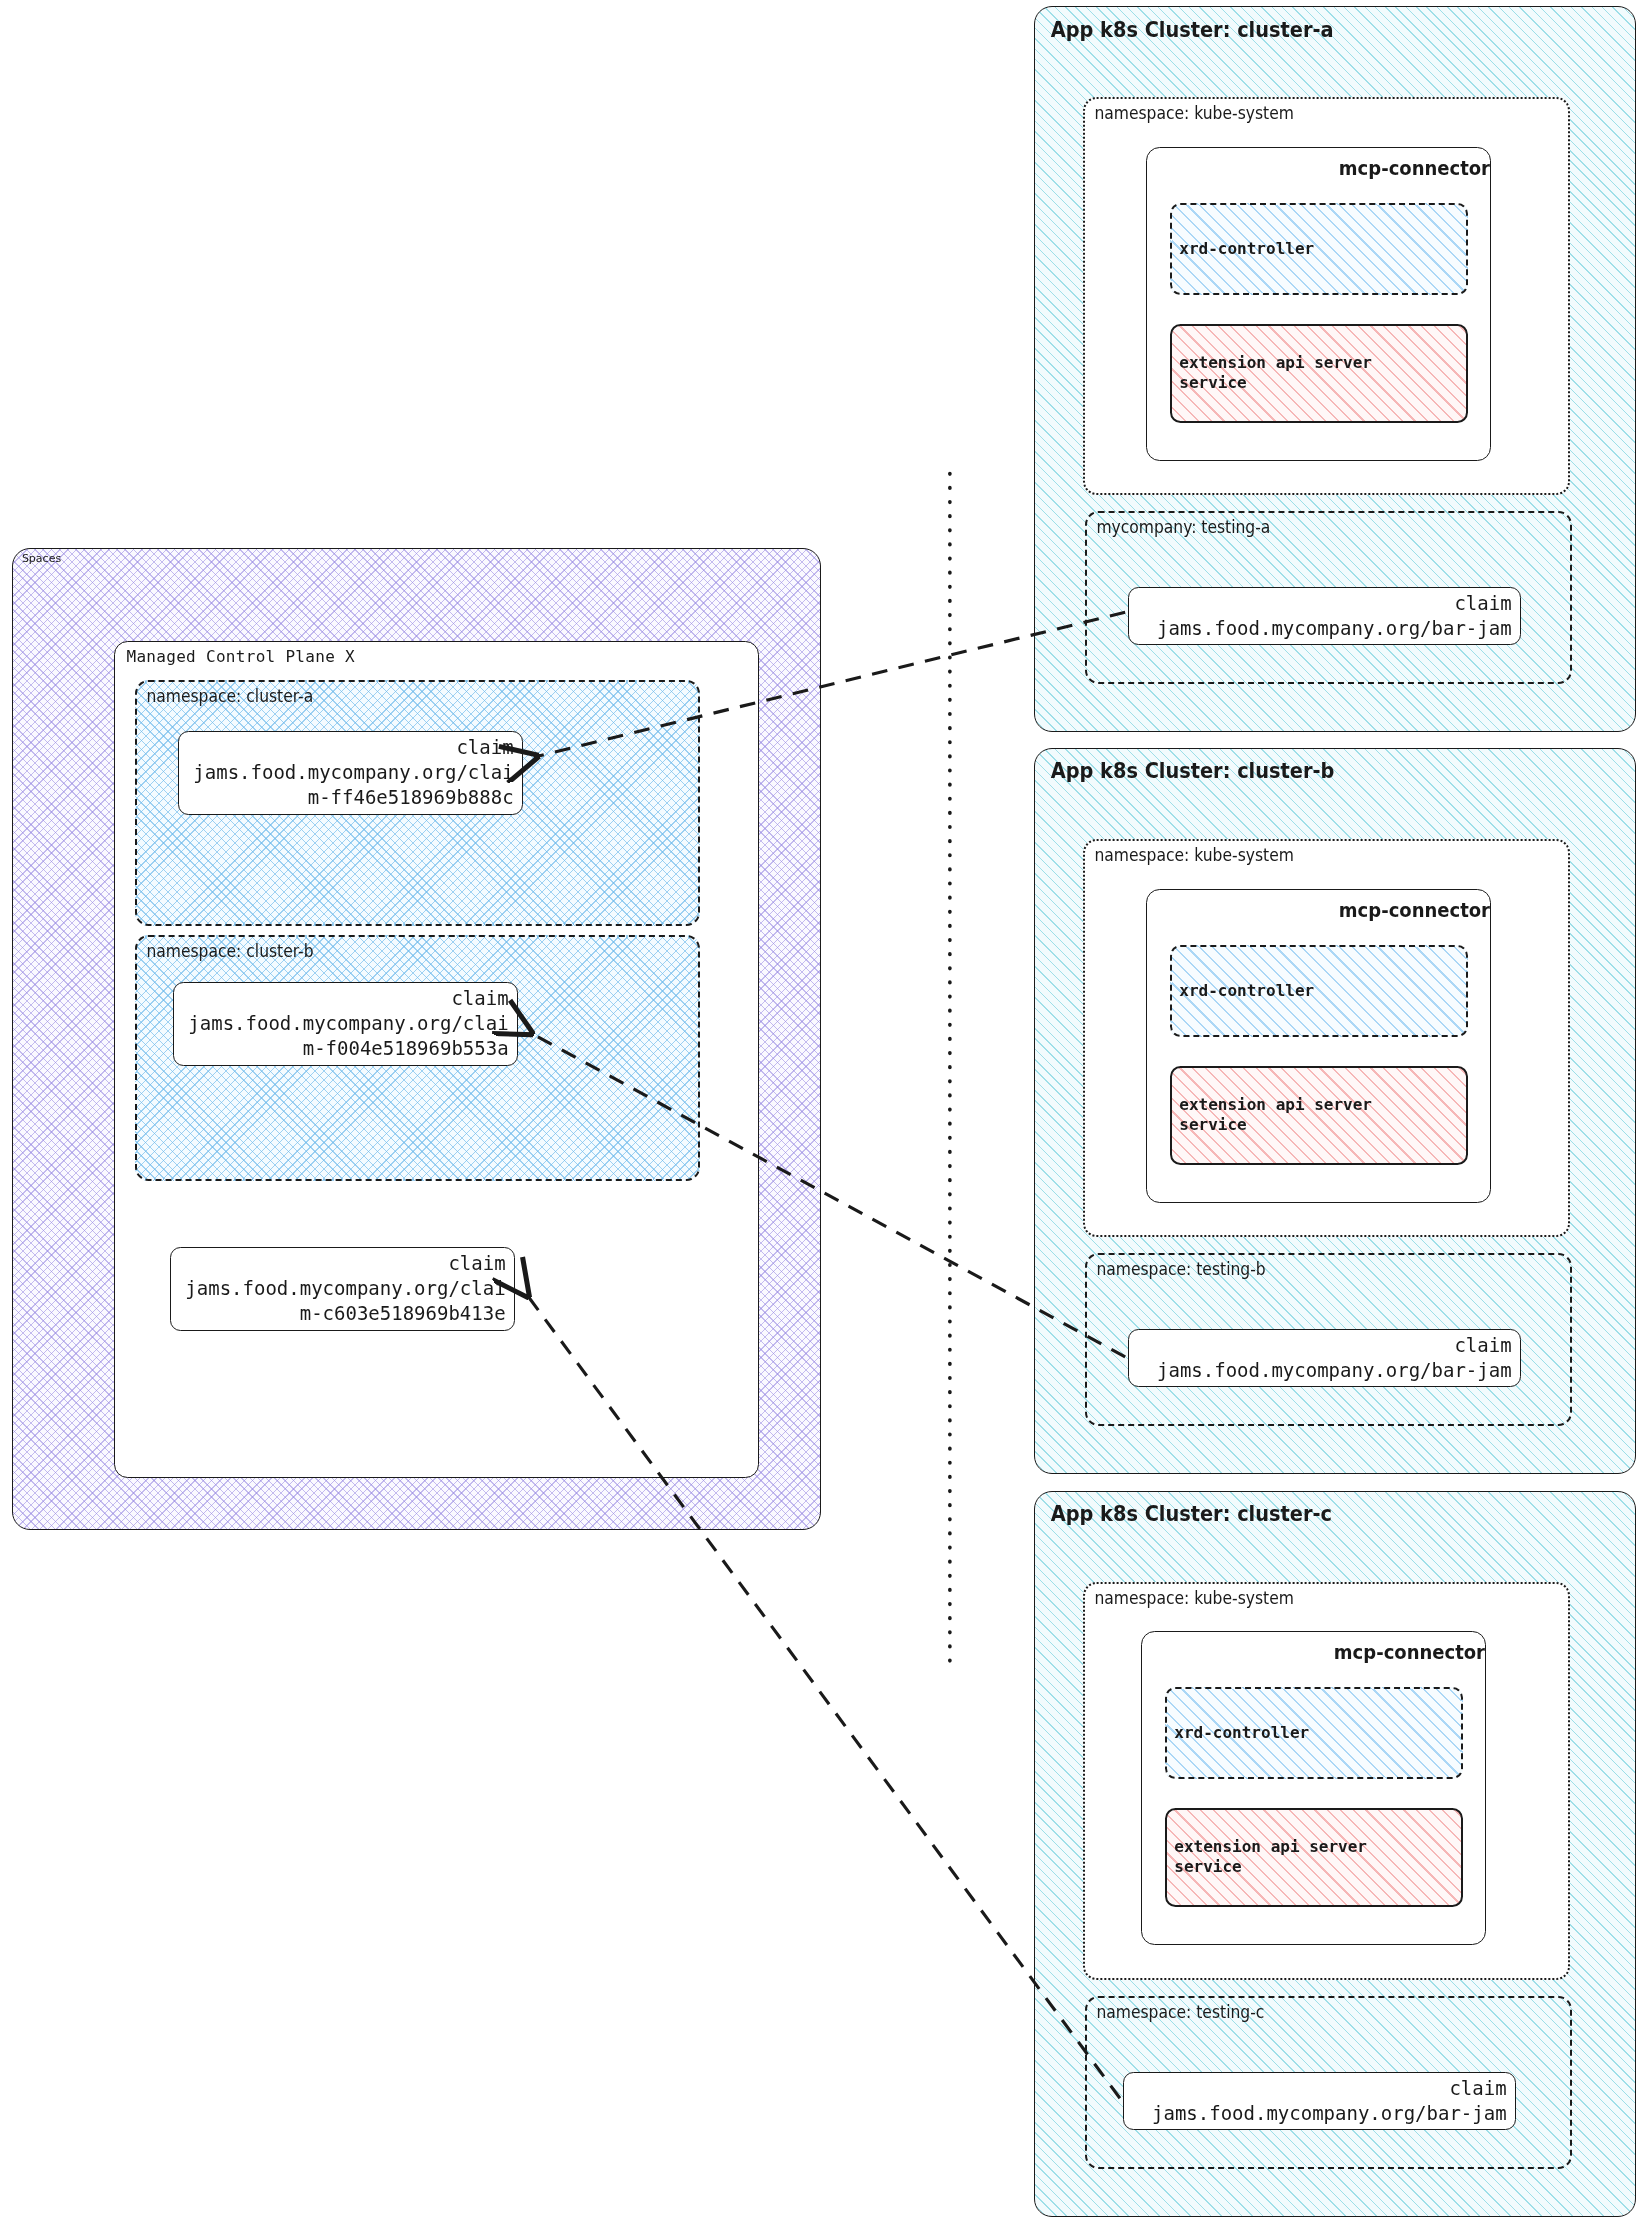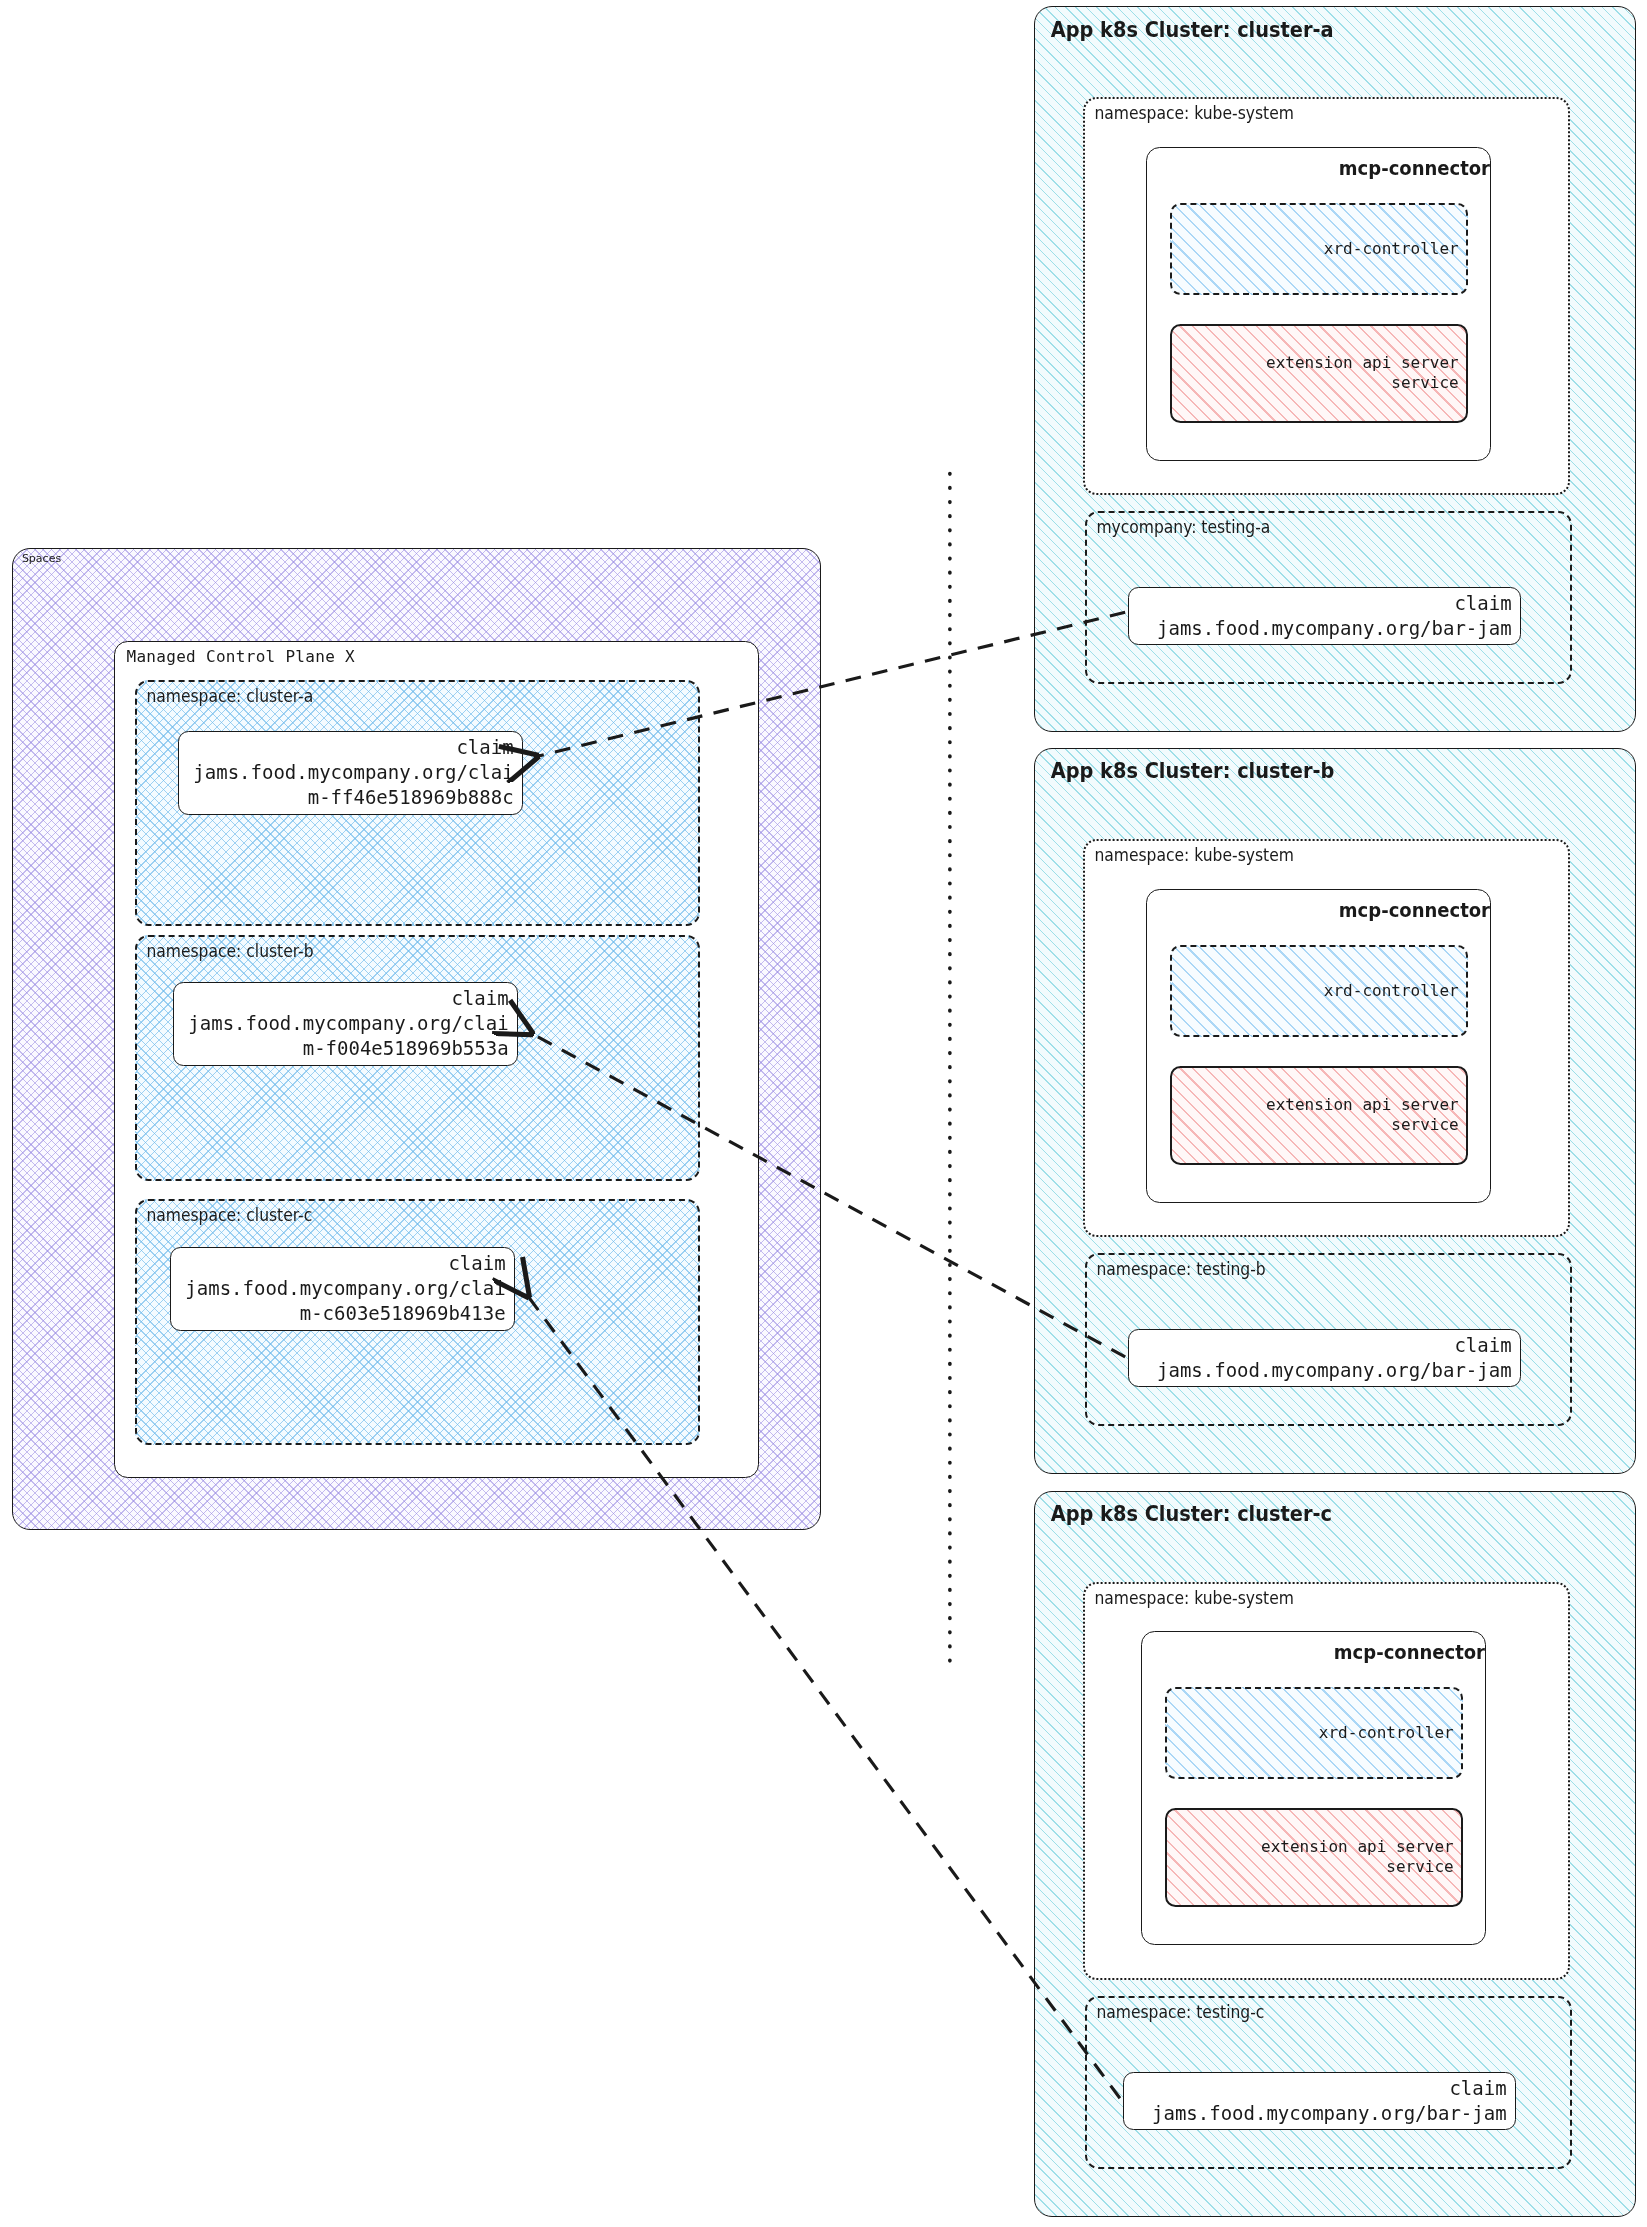--- a/index.html
+++ b/index.html
@@ -98,25 +98,26 @@
     text-align:right;
     font-family:"DejaVu Sans Condensed","DejaVu Sans","Liberation Sans",sans-serif;
     font-weight:700;
     font-size:20px;
     white-space:nowrap;
   }
   .center-mid{
     position:absolute;
     left:0;right:0;top:50%;
     transform:translateY(-50%);
-    text-align:right;
+    text-align:left;
     font-size:16px;
     line-height:1.30;
     padding:0 7.3px;
     box-sizing:border-box;
+    font-weight:bold;
   }
   .claim-text{
     position:absolute;
     left:0;right:0;top:50%;
     transform:translateY(-50%);
     text-align:right;
     font-size:19px;
     line-height:1.32;
     padding:0 8.4px;
     box-sizing:border-box;
@@ -153,23 +154,20 @@
   <div class="box b-dashed r-md fill-blue-cross" style="left:135px; top:935px; width:565px; height:246px;">
     <div class="ns-title">namespace: cluster-b</div>
   </div>
   <div class="box b-solid r-sm fill-white" style="left:173px; top:982px; width:345px; height:84px;">
     <div class="claim-text">
       <span class="l1">claim</span>
       <span class="l2">jams.food.mycompany.org/claim-f004e518969b553a</span>
     </div>
   </div>
 
-  <div class="box b-dashed r-md fill-blue-cross" style="left:135px; top:1199px; width:565px; height:246px;">
-    <div class="ns-title">namespace: cluster-c</div>
-  </div>
   <div class="box b-solid r-sm fill-white" style="left:170px; top:1247px; width:345px; height:84px;">
     <div class="claim-text">
       <span class="l1">claim</span>
       <span class="l2">jams.food.mycompany.org/claim-c603e518969b413e</span>
     </div>
   </div>
 
   <div class="box b-solid r-lg fill-cyan-diag" style="left:1034px; top:6.3px; width:602px; height:726px;">
     <div class="cluster-title">App k8s Cluster: cluster-a</div>
   </div>

